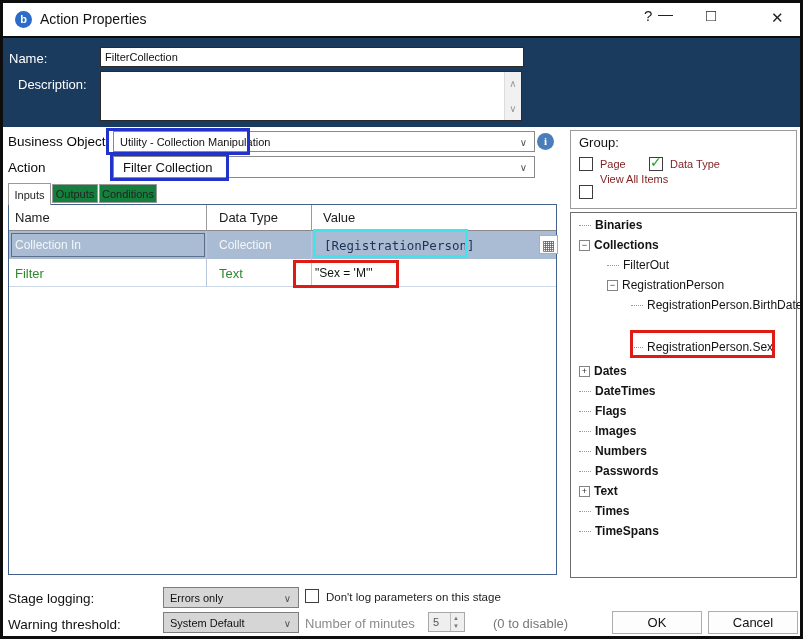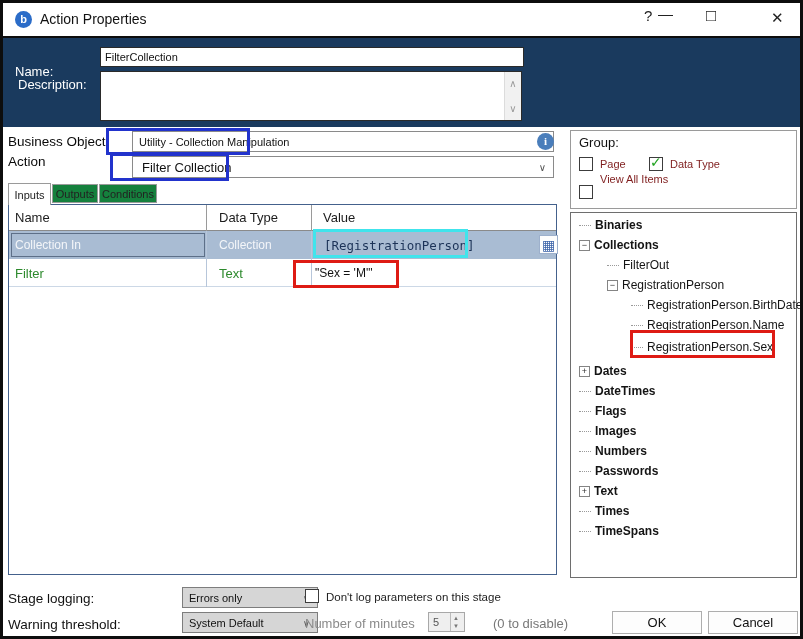--- a/index.html
+++ b/index.html
@@ -18,21 +18,21 @@
   .navy{position:absolute;left:3px;top:38px;right:3px;height:89px;background:#1a3a5e;color:#fff;}
   .navy .lbl{position:absolute;font-size:13px;color:#fff;}
   .name-input{position:absolute;left:97px;top:9px;width:414px;height:18px;border:1px solid #2a2a2a;
               background:#fff;font-size:11px;font-family:"Liberation Sans",sans-serif;padding:0 4px;color:#111;}
   .desc-box{position:absolute;left:97px;top:33px;width:420px;height:48px;border:1px solid #2a2a2a;background:#fff;}
   .desc-scroll{position:absolute;right:0;top:0;width:16px;height:100%;background:#f1f1f1;border-left:1px solid #dcdcdc;}
   .desc-scroll span{position:absolute;left:0;width:100%;text-align:center;font-size:10px;color:#9a9a9a;}
 
   
   .field-lbl{position:absolute;font-size:13.5px;color:#0a0a0a;}
-  .ddl{position:absolute;background:#fff;border:1px solid #8a8a8a;box-sizing:border-box;margin-left:19px;}
+  .ddl{position:absolute;background:#fff;border:1px solid #8a8a8a;box-sizing:border-box;}
   .ddl .txt{position:absolute;left:6px;top:50%;transform:translateY(-50%);white-space:nowrap;color:#111;}
   .ddl .chev{position:absolute;right:7px;top:50%;transform:translateY(-50%);font-size:10px;color:#555;}
   .ddl-gray{background:#d6d6d6;border:1px solid #7d7d7d;}
   .info-icon{position:absolute;left:537px;top:133px;width:17px;height:17px;border-radius:50%;background:#4a7ebb;
              color:#fff;font-weight:bold;font-size:11px;text-align:center;line-height:17px;font-family:"Liberation Serif",serif;}
 
   
   .tab{position:absolute;top:184px;height:19px;background:#15803d;border:1px solid #9a9a9a;
        font-size:11px;color:#222;display:flex;align-items:center;justify-content:center;box-sizing:border-box;}
   .tab.active{background:#fff;border-bottom:none;top:183px;height:22px;z-index:5;}
@@ -95,40 +95,40 @@
   <div class="titlebar">
     <div class="logo">b</div>
     <div class="title">Action Properties</div>
     <div class="winbtn" style="left:641px;top:4px;">?</div>
     <div class="winbtn" style="left:655px;top:2px;">—</div>
     <div class="winbtn" style="left:703px;font-size:17px;top:3px;">□</div>
     <div class="winbtn" style="left:768px;">✕</div>
   </div>
 
   <div class="navy">
-    <div class="lbl" style="left:12px;top:13px;margin-top:13px;">Name:</div>
+    <div class="lbl" style="left:6px;top:13px;">Name:</div>
     <input class="name-input" value="FilterCollection" style="">
     <div class="lbl" style="left:15px;top:39px;">Description:</div>
     <div class="desc-box">
       <span></span>
       <div class="desc-scroll">
         <span style="top:6px;">∧</span>
         <span style="bottom:6px;">∨</span>
       </div>
     </div>
   </div>
 
   <div class="field-lbl" style="left:8px;top:134px;">Business Object</div>
   <div class="ddl" style="left:113px;top:131px;width:422px;height:21px;">
     <span class="txt" style="font-size:11px;">Utility - Collection Manipulation</span>
     <span class="chev">∨</span>
   </div>
   <div class="info-icon">i</div>
 
-  <div class="field-lbl" style="left:8px;top:154px;">Action</div>
+  <div class="field-lbl" style="left:8px;top:160px;">Action</div>
   <div class="ddl" style="left:113px;top:156px;width:422px;height:22px;">
     <span class="txt" style="font-size:13px;left:9px;">Filter Collection</span>
     <span class="chev">∨</span>
   </div>
 
   <div class="tab active" style="left:8px;width:43px;">Inputs</div>
   <div class="tab" style="left:52px;width:46px;">Outputs</div>
   <div class="tab" style="left:99px;width:58px;">Conditions</div>
 
   <div class="panel">
@@ -184,24 +184,20 @@
       <span class="tl">FilterOut</span>
     </div>
     <div class="trow" style="left:36px;top:64px;">
       <span class="exp">−</span>
       <span class="tl">RegistrationPerson</span>
     </div>
     <div class="trow" style="left:60px;top:84px;">
       <span class="stub"></span>
       <span class="tl">RegistrationPerson.BirthDate</span>
     </div>
-    <div class="trow" style="left:60px;top:104px;">
-      <span class="stub"></span>
-      <span class="tl">RegistrationPerson.Name</span>
-    </div>
     <div class="trow" style="left:60px;top:126px;">
       <span class="stub"></span>
       <span class="tl">RegistrationPerson.Sex</span>
     </div>
     <div class="trow b0" style="left:8px;top:150px;">
       <span class="exp">+</span>
       <span class="tl">Dates</span>
     </div>
     <div class="trow b0" style="left:8px;top:170px;">
       <span class="stub"></span>

